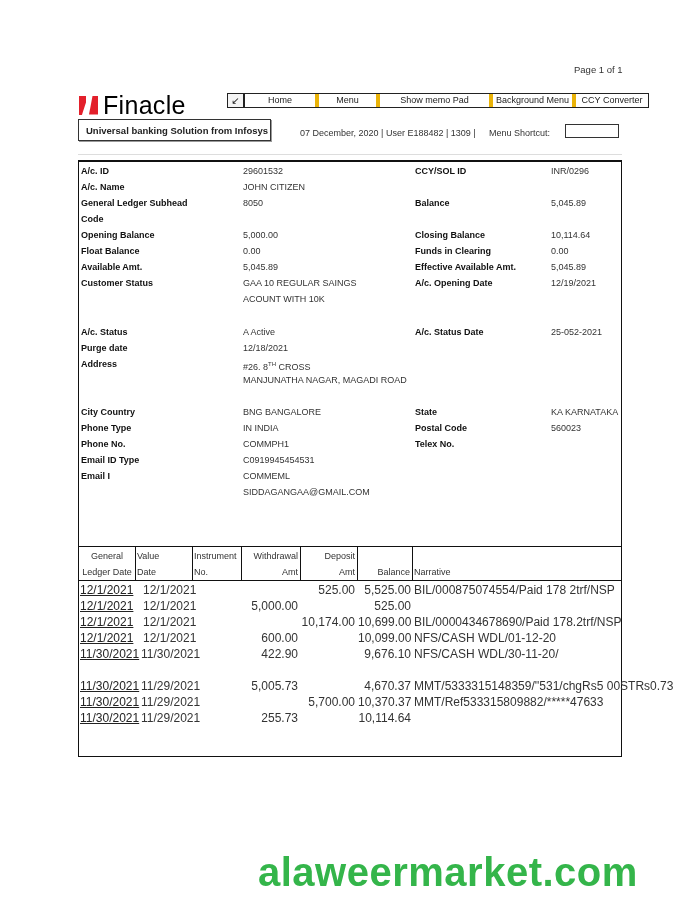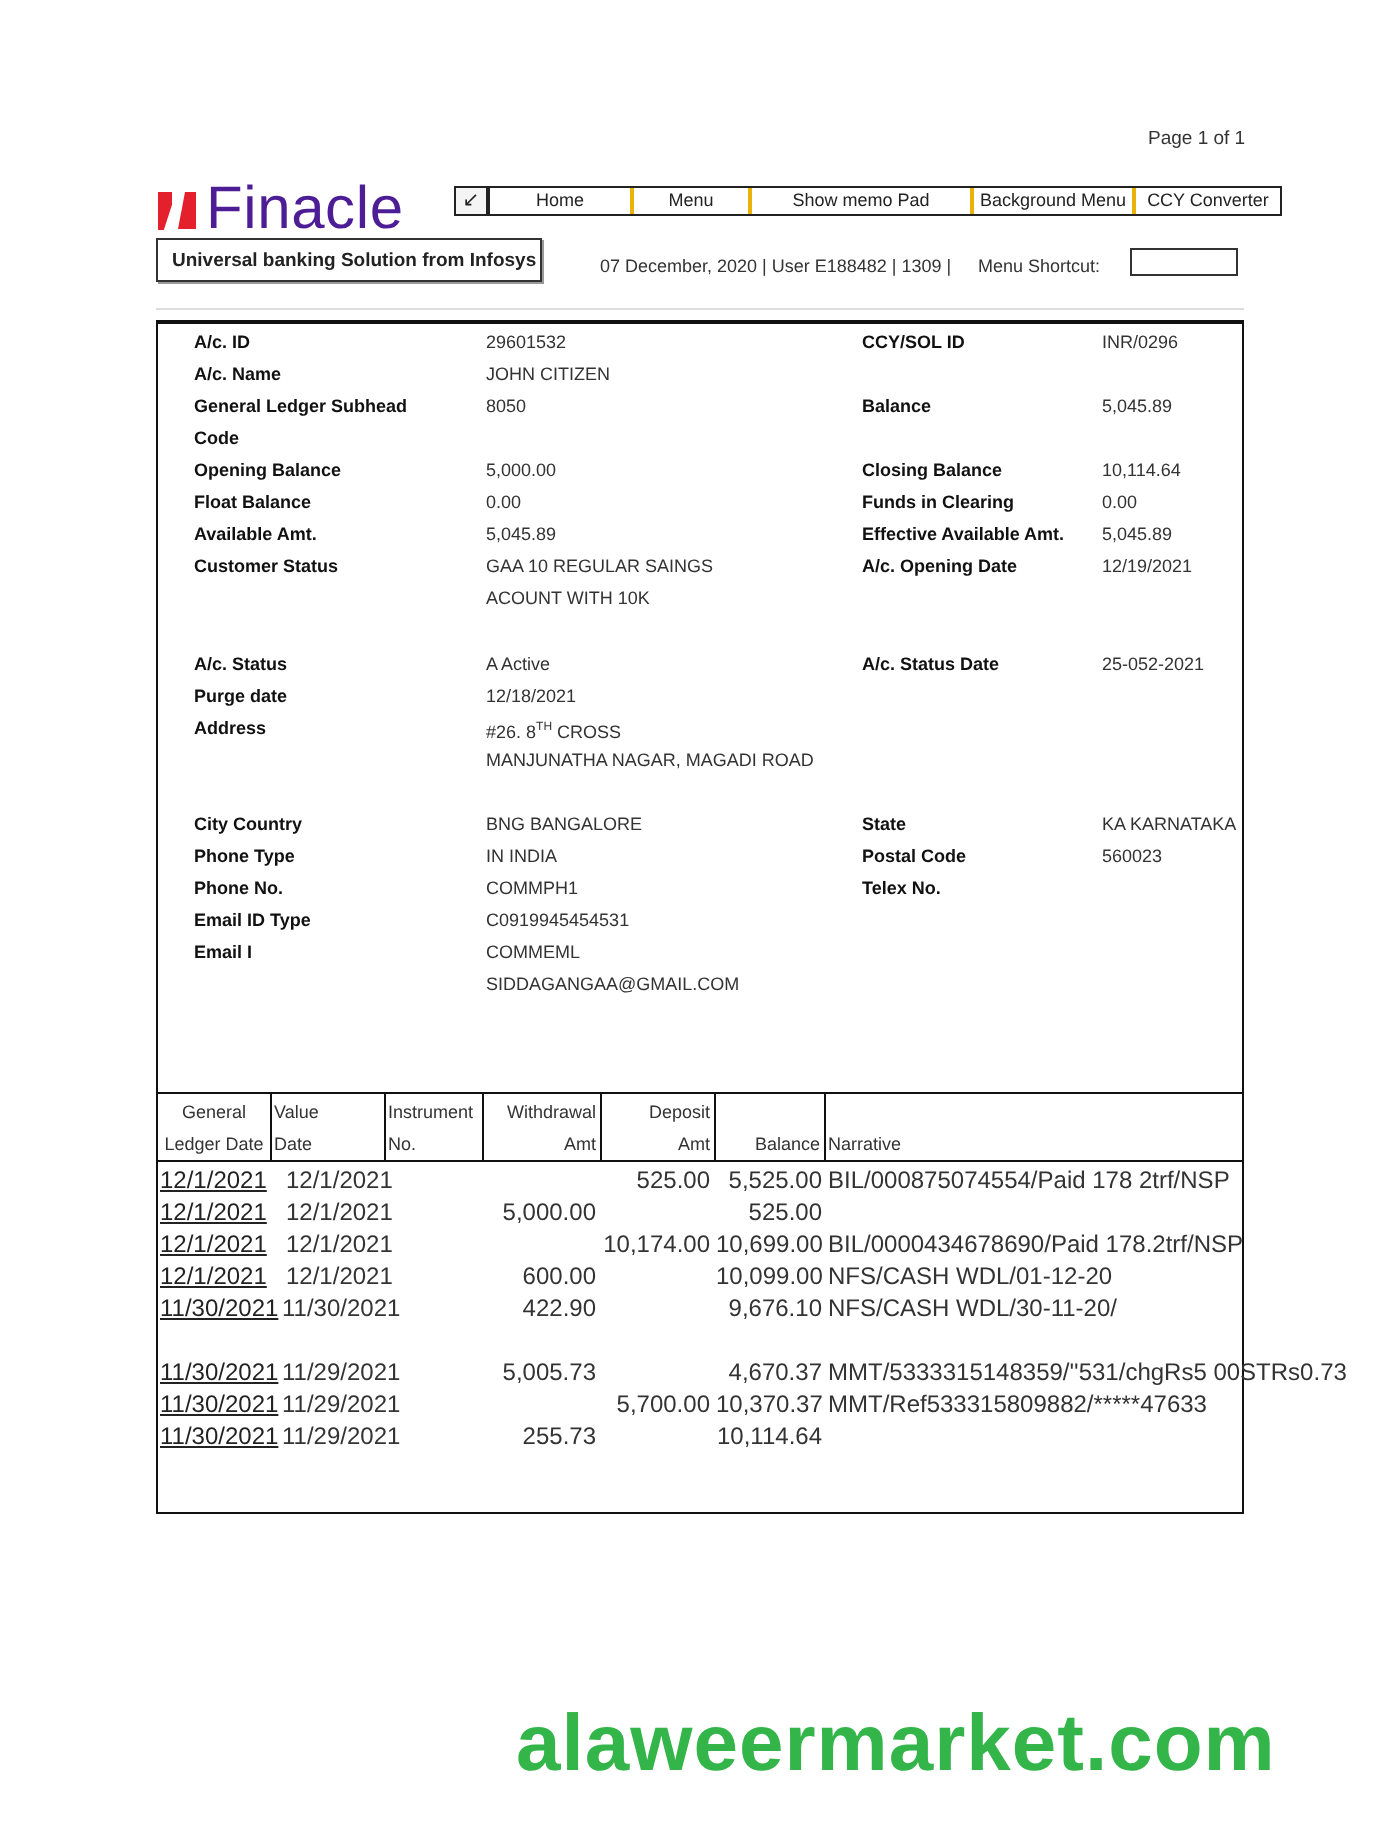--- a/index.html
+++ b/index.html
@@ -9,43 +9,43 @@
   .page-num { left:574px; top:64px; font-size:9.5px; color:#333; }
 
   
   .logo { left:79px; top:92px; height:26px; display:flex; align-items:center; }
   .logo-mark { width:19px; height:19px; position:relative; margin-right:5px; }
   .logo-mark .a { position:absolute; left:0; top:0; width:7px; height:19px; background:#e3202b; }
   .logo-mark .b { position:absolute; left:10px; top:0; width:9px; height:19px; background:#e3202b;
                   clip-path:polygon(40% 0,100% 0,100% 100%,0 100%); }
   .logo-mark .s { position:absolute; left:6px; top:0; width:5px; height:19px; background:#fff;
                   transform:skewX(-18deg); }
-  .logo-text { font-size:30px; color:#4c1d95; letter-spacing:0.3px; line-height:1; }
+  .logo-text { font-size:25px; color:#000000; letter-spacing:0.3px; line-height:1; }
 
   
   .menu-bar { left:227px; top:93px; height:15px; display:flex; }
   .menu-icon-btn { width:15px; height:13px; border:1px solid #222; margin-right:0; display:flex;
                    align-items:center; justify-content:center; font-size:10px; line-height:1; background:#f4f4f4;}
   .menu-items { display:flex; border:1px solid #222; border-left:1px solid #222; height:13px; }
-  .menu-item { font-size:9px; height:13px; line-height:13px; text-align:center; border-right:2px solid #eab308; color:#222; }
+  .menu-item { font-size:9px; height:13px; line-height:13px; text-align:center; border-right:4px solid #eab308; color:#222; }
   .menu-item:last-child { border-right:none; }
 
   
   .tagline { left:78px; top:119px; width:193px; height:22px; border:1px solid #333;
              box-shadow:1px 1px 0 #999; font-weight:bold; font-size:9.5px; line-height:22px;
              padding-left:7px; box-sizing:border-box; color:#222; }
   .session { left:300px; top:128px; font-size:9px; color:#333; }
   .shortcut-label { left:489px; top:128px; font-size:9px; color:#333; }
   .shortcut-input { left:565px; top:124px; width:54px; height:14px; border:1px solid #333; box-sizing:border-box; }
   .sep-line { left:78px; top:154px; width:544px; height:1px; background:#ddd; }
 
   
   .frame { left:78px; top:160px; width:544px; height:597px; border:1px solid #111; box-sizing:border-box; border-top:2px solid #111; }
   .field { font-size:9px; line-height:16px; }
-  .lbl { font-weight:bold; color:#111;margin-left:16px; }
+  .lbl { font-weight:bold; color:#111; }
   .val { color:#333; }
   sup { font-size:6px; }
 
   
   .txn-head-line { left:79px; top:546px; width:542px; height:1px; background:#111; }
   .txn-col-line { width:1px; background:#111; }
   .txn-under { left:79px; top:580px; width:542px; height:1px; background:#111; }
   .th { font-size:9px; color:#333; line-height:16px; }
   .td { font-size:12px; color:#333; line-height:16px; white-space:nowrap; }
   .u { text-decoration:underline; color:#222; }

